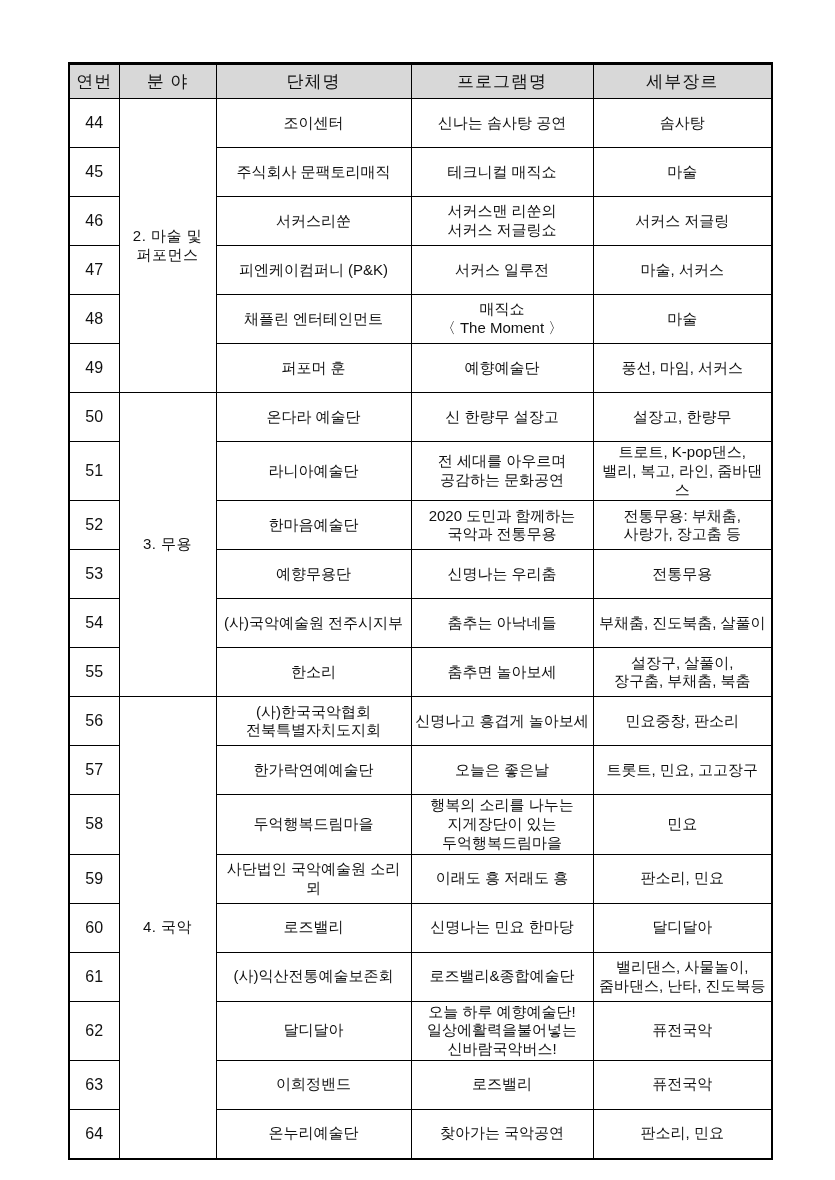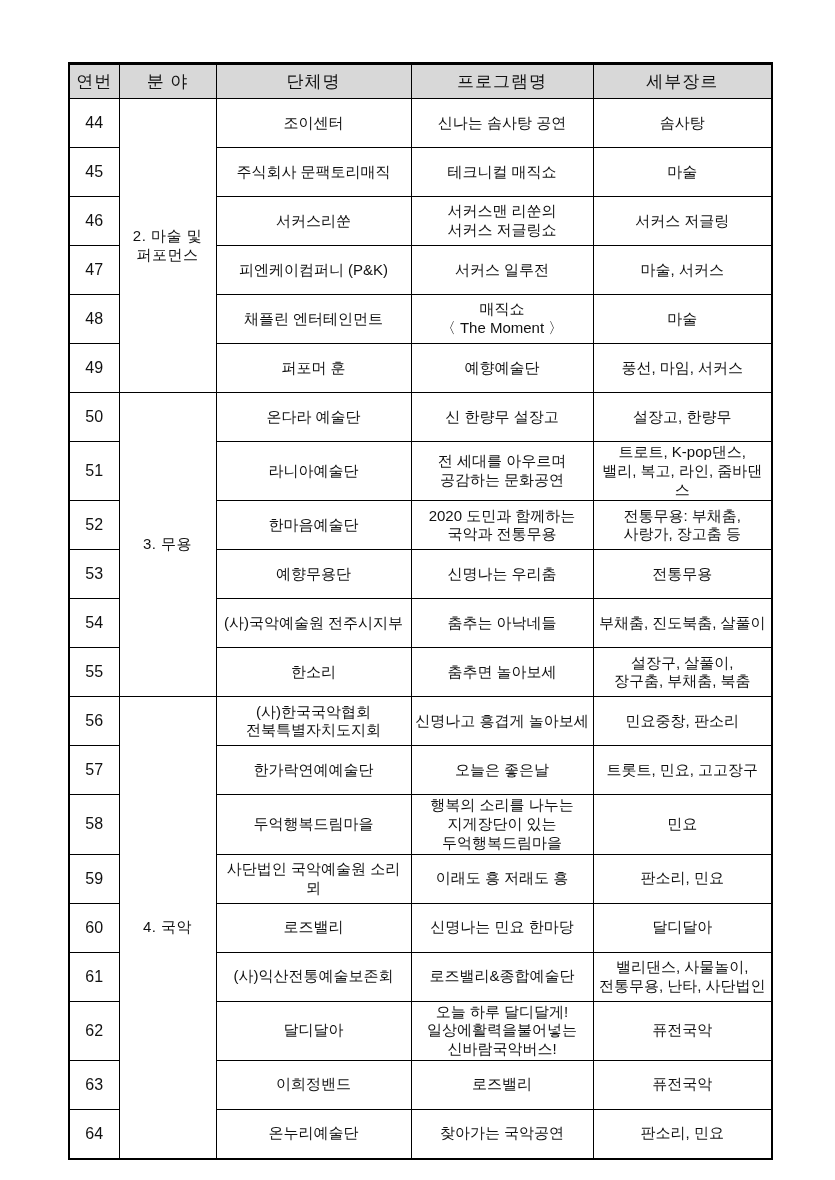--- a/index.html
+++ b/index.html
@@ -190,26 +190,26 @@
           <td class="num">60</td>
           <td>로즈밸리</td>
           <td>신명나는 민요 한마당</td>
           <td>달디달아</td>
         </tr>
         <tr>
           <td class="num">61</td>
           <td>(사)익산전통예술보존회</td>
           <td>로즈밸리&amp;종합예술단</td>
           <td>밸리댄스, 사물놀이,
-전통무용, 난타, 사단법인</td>
+줌바댄스, 난타, 진도북등</td>
         </tr>
         <tr>
           <td class="num">62</td>
           <td>달디달아</td>
-          <td>오늘 하루 달디달게!
+          <td>오늘 하루 예향예술단!
 일상에활력을불어넣는
 신바람국악버스!</td>
           <td>퓨전국악</td>
         </tr>
         <tr>
           <td class="num">63</td>
           <td>이희정밴드</td>
           <td>로즈밸리</td>
           <td>퓨전국악</td>
         </tr>

